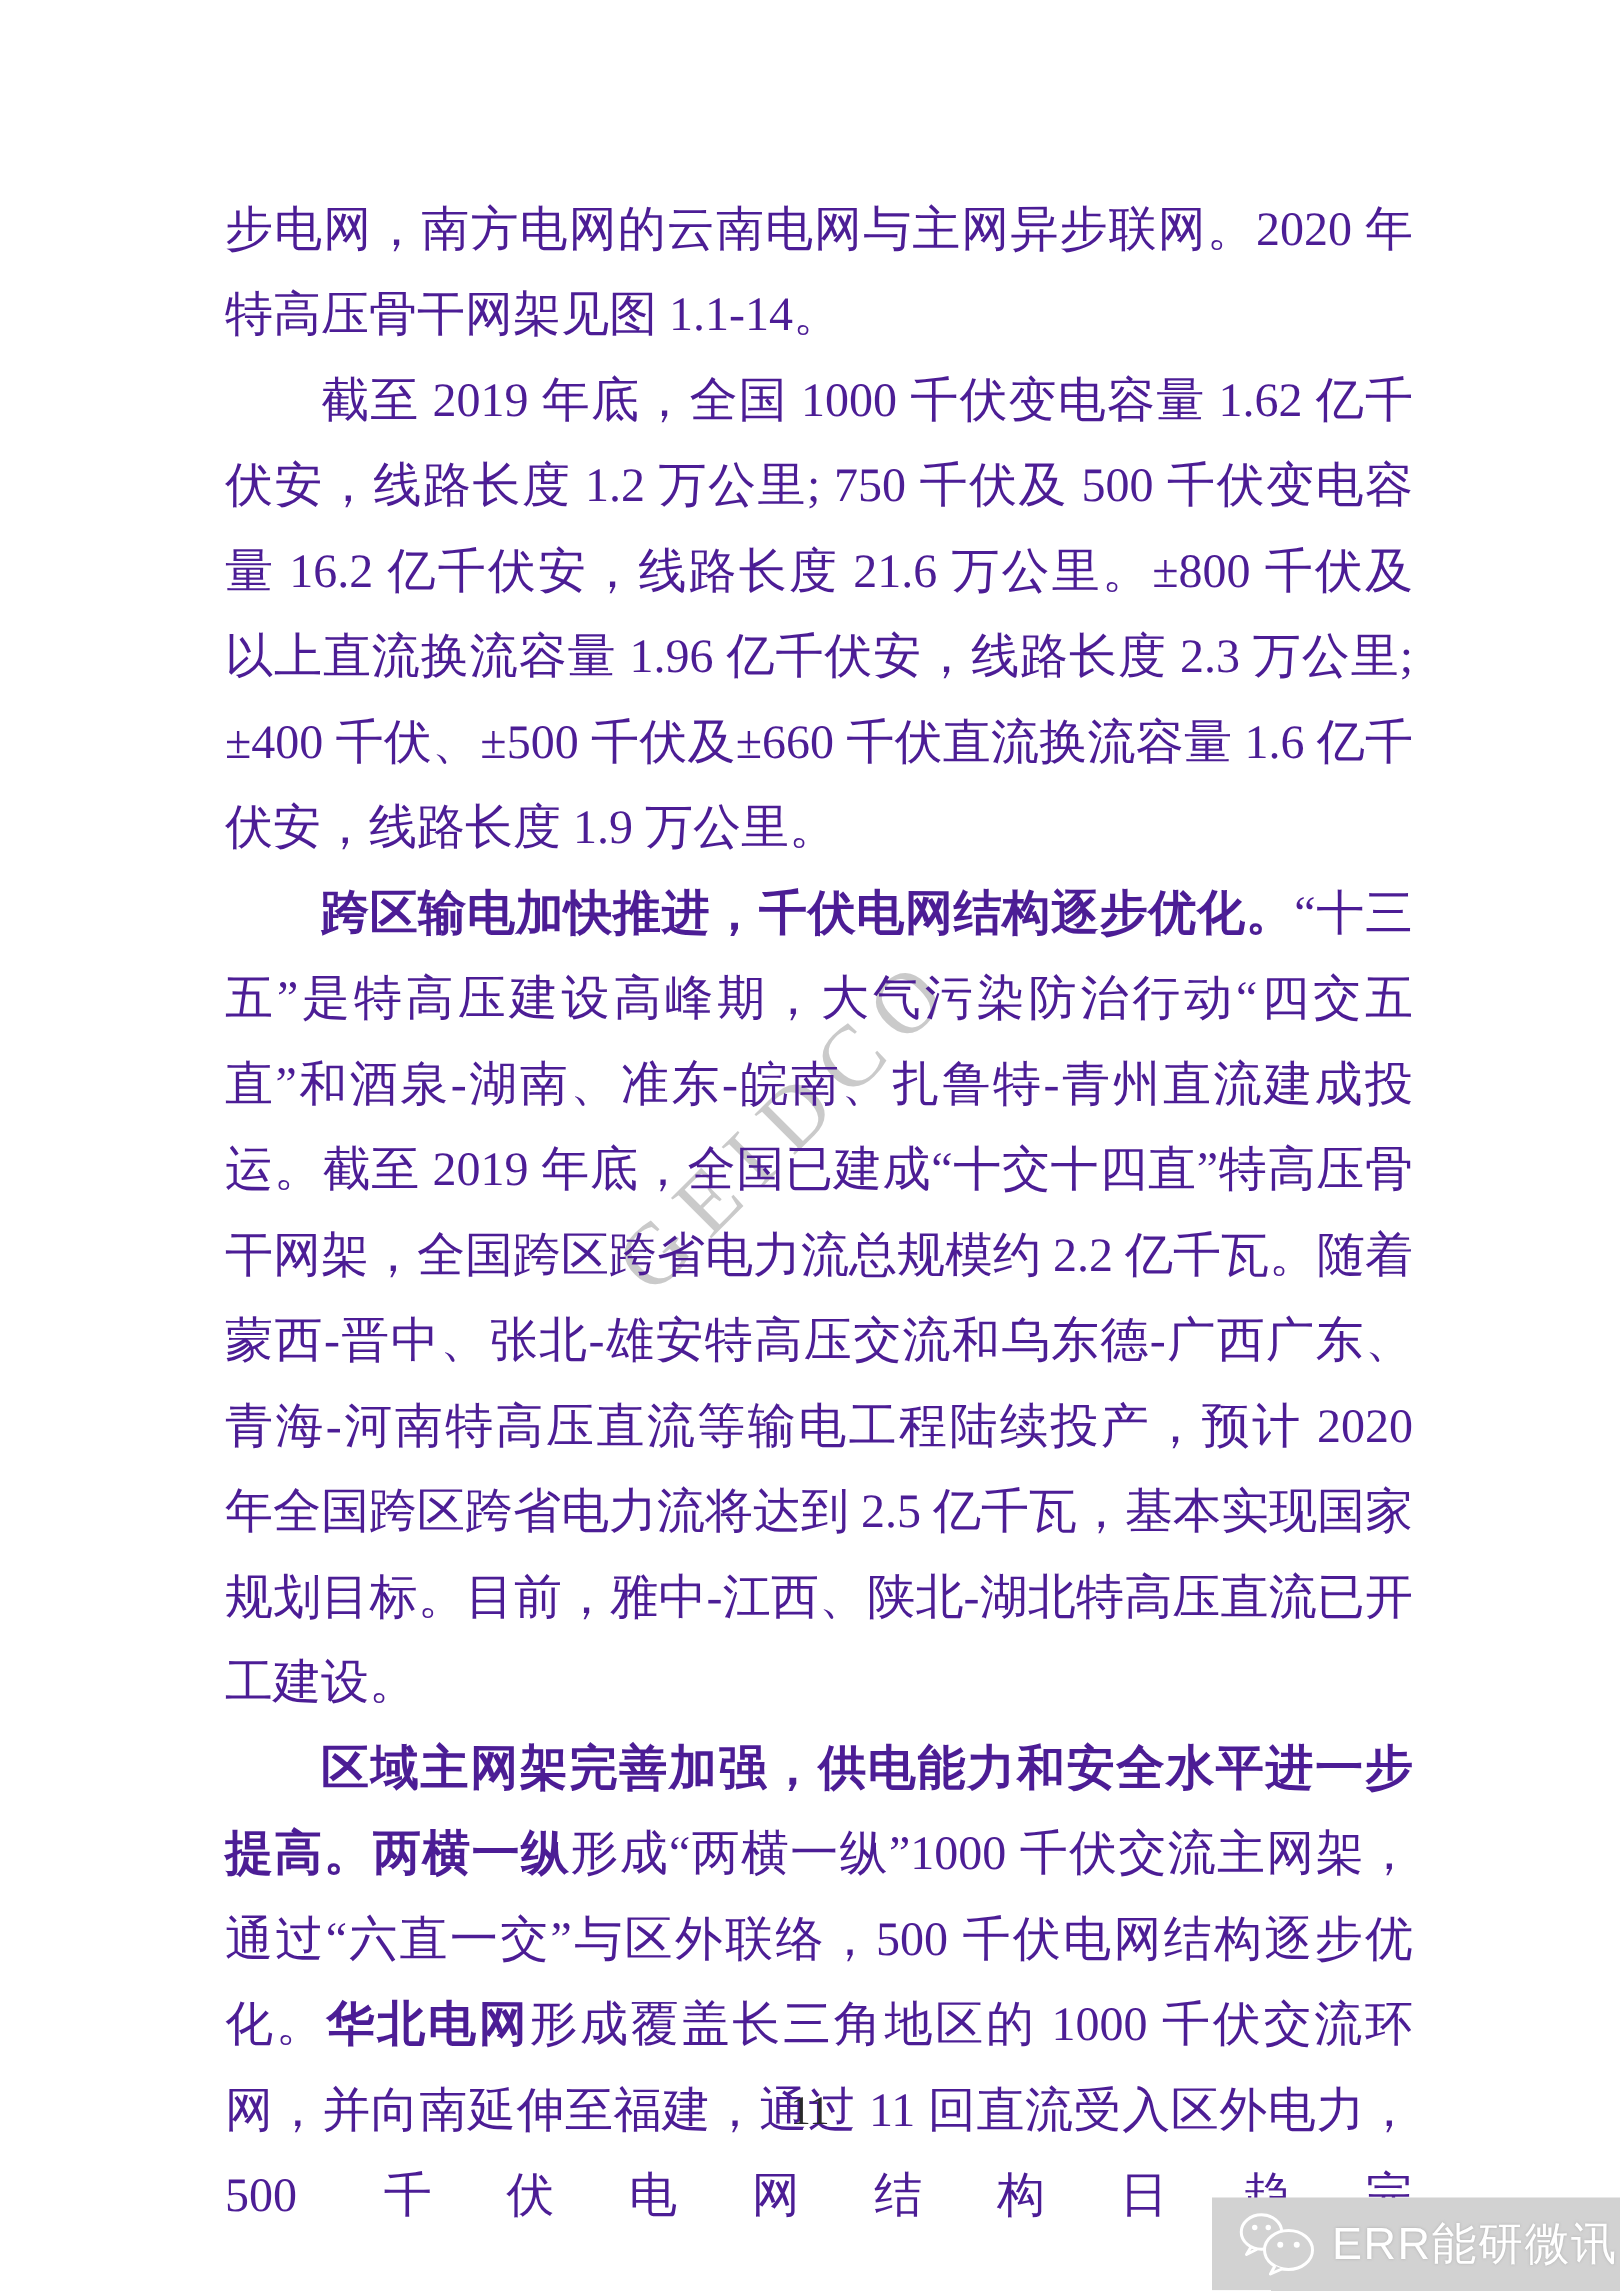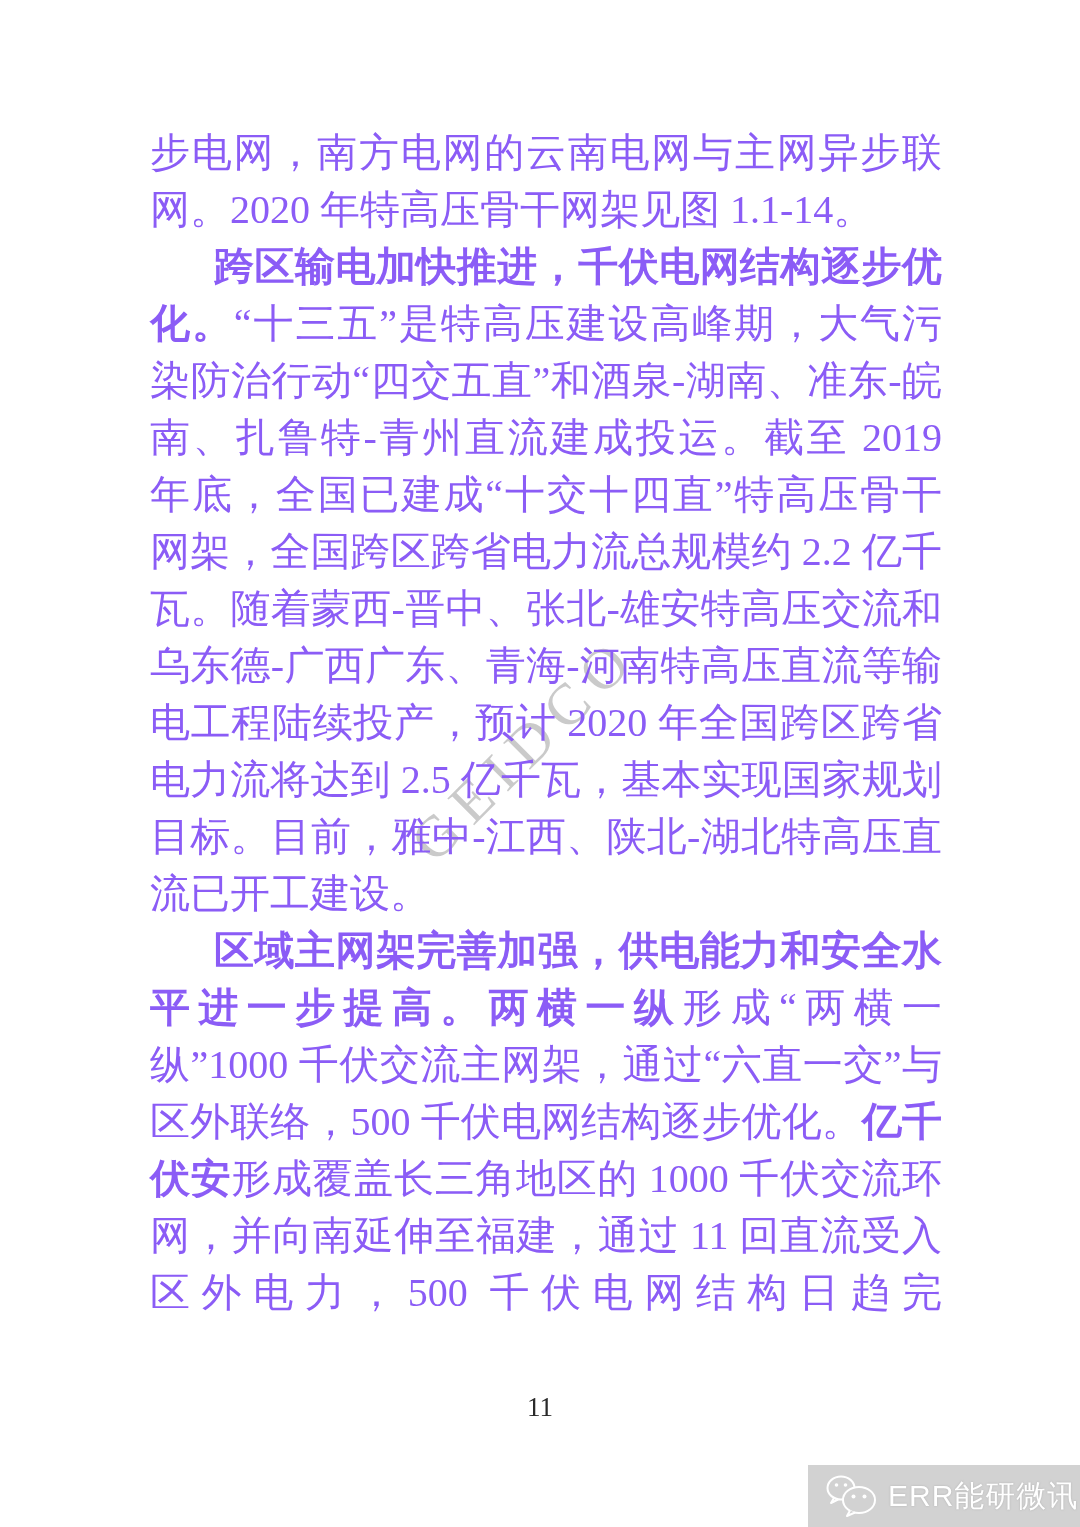--- a/index.html
+++ b/index.html
@@ -19,23 +19,23 @@
     letter-spacing:12px;
     color:rgba(145,145,145,0.48);
     white-space:nowrap;
     pointer-events:none;
     z-index:1;
   }
   .content{
     position:absolute;
     left:150px;top:124px;
     width:792px;
-    font-size:40px;
+    font-size:32px;
     line-height:57px;
-    color:#8b5cf6;
+    color:#4c1d95;
     text-align:justify;
     z-index:2;
   }
   .para{margin:0;text-indent:64px;}
   .para.no-indent{text-indent:0;}
   .para.cut{text-align-last:justify;}
   .bold{font-weight:bold;}
   .page-number{
     position:absolute;
     left:0;right:0;top:1392px;
@@ -70,24 +70,25 @@
 <body>
 
 <div class="page">
 
   <div class="watermark">GEIDCO</div>
 
   <main class="content">
 
     <p class="para no-indent"><span>步电网，南方电网的云南电网与主网异步联网。2020 年特高压骨干网架见图 1.1-14。</span></p>
 
+    <p class="para"><span>截至 2019 年底，全国 1000 千伏变电容量 1.62 亿千伏安，线路长度 1.2 万公里; 750 千伏及 500 千伏变电容量 16.2 亿千伏安，线路长度 21.6 万公里。±800 千伏及以上直流换流容量 1.96 亿千伏安，线路长度 2.3 万公里; ±400 千伏、±500 千伏及±660 千伏直流换流容量 1.6 亿千伏安，线路长度 1.9 万公里。</span></p>
 
     <p class="para"><span class="bold">跨区输电加快推进，千伏电网结构逐步优化。</span><span>“十三五”是特高压建设高峰期，大气污染防治行动“四交五直”和酒泉-湖南、准东-皖南、扎鲁特-青州直流建成投运。截至 2019 年底，全国已建成“十交十四直”特高压骨干网架，全国跨区跨省电力流总规模约 2.2 亿千瓦。随着蒙西-晋中、张北-雄安特高压交流和乌东德-广西广东、青海-河南特高压直流等输电工程陆续投产，预计 2020 年全国跨区跨省电力流将达到 2.5 亿千瓦，基本实现国家规划目标。目前，雅中-江西、陕北-湖北特高压直流已开工建设。</span></p>
 
-    <p class="para cut"><span class="bold">区域主网架完善加强，供电能力和安全水平进一步提高。</span><span class="bold">两横一纵</span><span>形成“两横一纵”1000 千伏交流主网架，通过“六直一交”与区外联络，500 千伏电网结构逐步优化。</span><span class="bold">亿千伏安</span><span>形成覆盖长三角地区的 1000 千伏交流环网，并向南延伸至福建，通过 11 回直流受入区外电力，500 千伏电网结构日趋完</span></p>
+    <p class="para cut"><span class="bold">区域主网架完善加强，供电能力和安全水平进一步提高。</span><span class="bold">两横一纵</span><span>形成“两横一纵”1000 千伏交流主网架，通过“六直一交”与区外联络，500 千伏电网结构逐步优化。</span><span class="bold">华北电网</span><span>形成覆盖长三角地区的 1000 千伏交流环网，并向南延伸至福建，通过 11 回直流受入区外电力，500 千伏电网结构日趋完</span></p>
 
   </main>
 
   <div class="page-number">11</div>
 
   <div class="footer-bar" style="--bar: #d2d2d2; --brandtext: #ffffff;">
     <svg class="wechat-icon" width="56" height="46" viewBox="0 0 56 46" aria-hidden="true">
 
       <ellipse cx="17" cy="15" rx="13.5" ry="11.5" fill="none" stroke="#ffffff" stroke-width="2"></ellipse>
       <path d="M10 25 L7 30 L14 26.5" fill="none" stroke="#ffffff" stroke-width="2" stroke-linejoin="round"></path>

